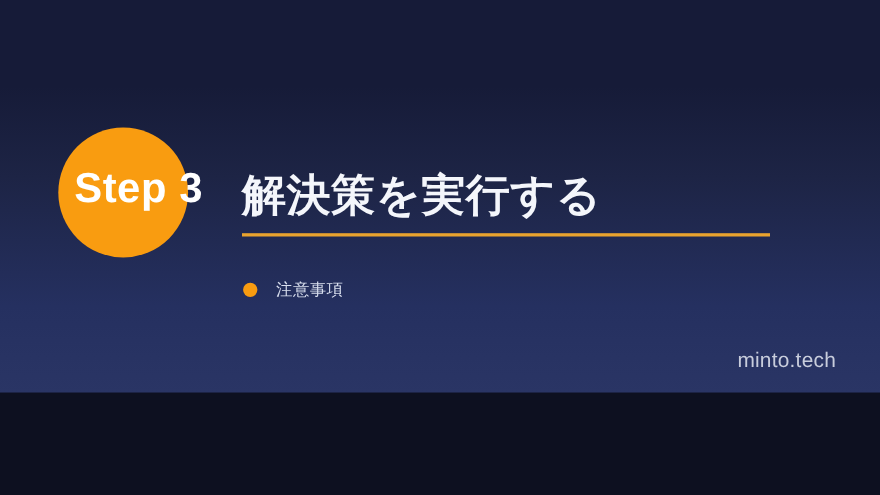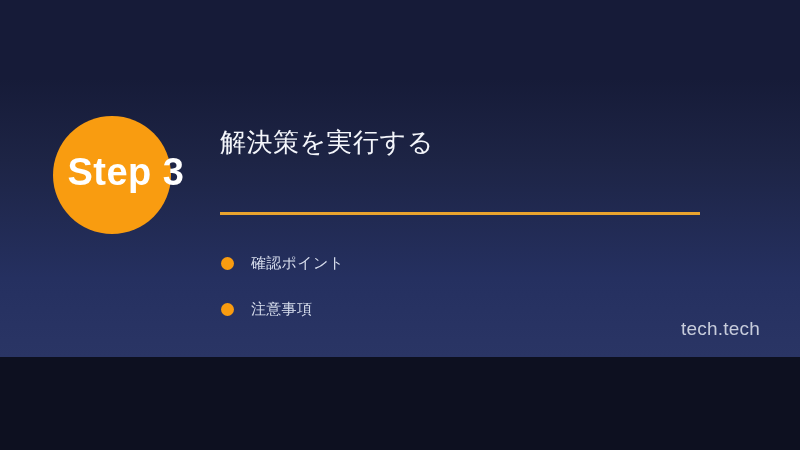--- a/index.html
+++ b/index.html
@@ -46,23 +46,23 @@
     color: #ffffff;
     letter-spacing: 0.5px;
     line-height: 1;
     white-space: nowrap;
   }
 
   
   .title {
     position: absolute;
     left: 220px;
-    top: 128px;
-    font-size: 26px;
-    font-weight: normal;
+    top: 155px;
+    font-size: 40px;
+    font-weight: bold;
     color: #f4f6fb;
     line-height: 1.15;
     white-space: nowrap;
     letter-spacing: 0.5px;
   }
 
   .divider {
     position: absolute;
     left: 220px;
     top: 212px;
@@ -122,23 +122,19 @@
   <div class="step-badge"></div>
   <div class="step-label">Step 3</div>
 
   <div class="title">解決策を実行する</div>
 
   <div class="divider"></div>
 
   <ul class="bullets">
     <li class="bullet-row">
       <span class="bullet-dot"></span>
-      <span class="bullet-text">確認ポイント</span>
-    </li>
-    <li class="bullet-row">
-      <span class="bullet-dot"></span>
       <span class="bullet-text">注意事項</span>
     </li>
   </ul>
 
-  <div class="footer-brand">tech.tech</div>
+  <div class="footer-brand">minto.tech</div>
 
 </div>
 
 </body></html>

